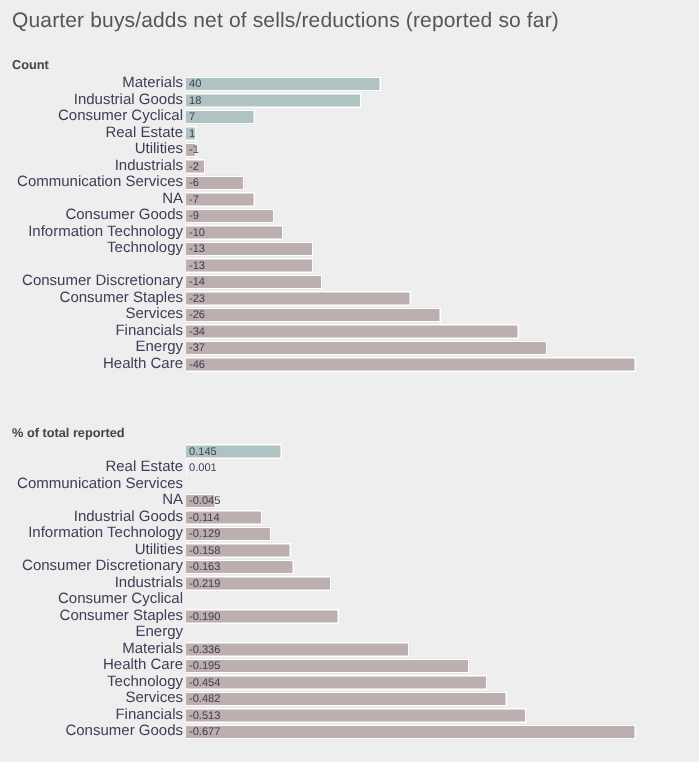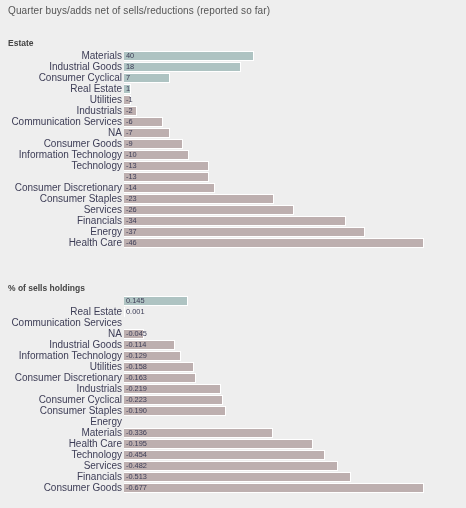--- a/index.html
+++ b/index.html
@@ -16,21 +16,21 @@
   .page {
     position: relative;
     width: 466px;
     height: 508px;
     background: #eeeeee;
   }
   .page-title {
     position: absolute;
     left: 8px;
     top: 5px;
-    font-size: 10px;
+    font-size: 14px;
     color: #555555;
     letter-spacing: 0.1px;
     white-space: nowrap;
   }
   .section {
     position: absolute;
     left: 0;
     width: 466px;
   }
   .section-title {
@@ -97,21 +97,21 @@
   }
 </style>
 </head>
 <body>
 
 <div class="page">
 
   <div class="page-title">Quarter buys/adds net of sells/reductions (reported so far)</div>
 
   <div class="section" id="section-count" style="top:38px;">
-    <div class="section-title" style="top:0px;">Estate</div>
+    <div class="section-title" style="top:0px;">Count</div>
     <div class="chart" id="chart-0" style="top:12px;">
         <div class="row">
           <div class="row-label">Materials</div>
           <div class="bar-track">
             <div class="bar pos" style="width: 130.435px;"></div>
             <div class="bar-value">40</div>
           </div>
         </div>
         <div class="row">
           <div class="row-label">Industrial Goods</div>
@@ -229,21 +229,21 @@
           <div class="row-label">Health Care</div>
           <div class="bar-track">
             <div class="bar neg" style="width: 300px;"></div>
             <div class="bar-value">-46</div>
           </div>
         </div>
       </div>
   </div>
 
   <div class="section" id="section-pct" style="top:283px;">
-    <div class="section-title" style="top:0px;">% of sells holdings</div>
+    <div class="section-title" style="top:0px;">% of total reported</div>
     <div class="chart" id="chart-1" style="top:12px;">
         <div class="row">
           <div class="row-label"></div>
           <div class="bar-track">
             <div class="bar pos" style="width: 64.2541px;"></div>
             <div class="bar-value">0.145</div>
           </div>
         </div>
         <div class="row">
           <div class="row-label">Real Estate</div>
@@ -292,24 +292,20 @@
         </div>
         <div class="row">
           <div class="row-label">Industrials</div>
           <div class="bar-track">
             <div class="bar neg" style="width: 97.0458px;"></div>
             <div class="bar-value">-0.219</div>
           </div>
         </div>
         <div class="row">
           <div class="row-label">Consumer Cyclical</div>
-          <div class="bar-track">
-            <div class="bar neg" style="width: 98.8183px;"></div>
-            <div class="bar-value">-0.223</div>
-          </div>
         </div>
         <div class="row">
           <div class="row-label">Consumer Staples</div>
           <div class="bar-track">
             <div class="bar neg" style="width: 102.363px;"></div>
             <div class="bar-value">-0.190</div>
           </div>
         </div>
         <div class="row">
           <div class="row-label">Energy</div>

